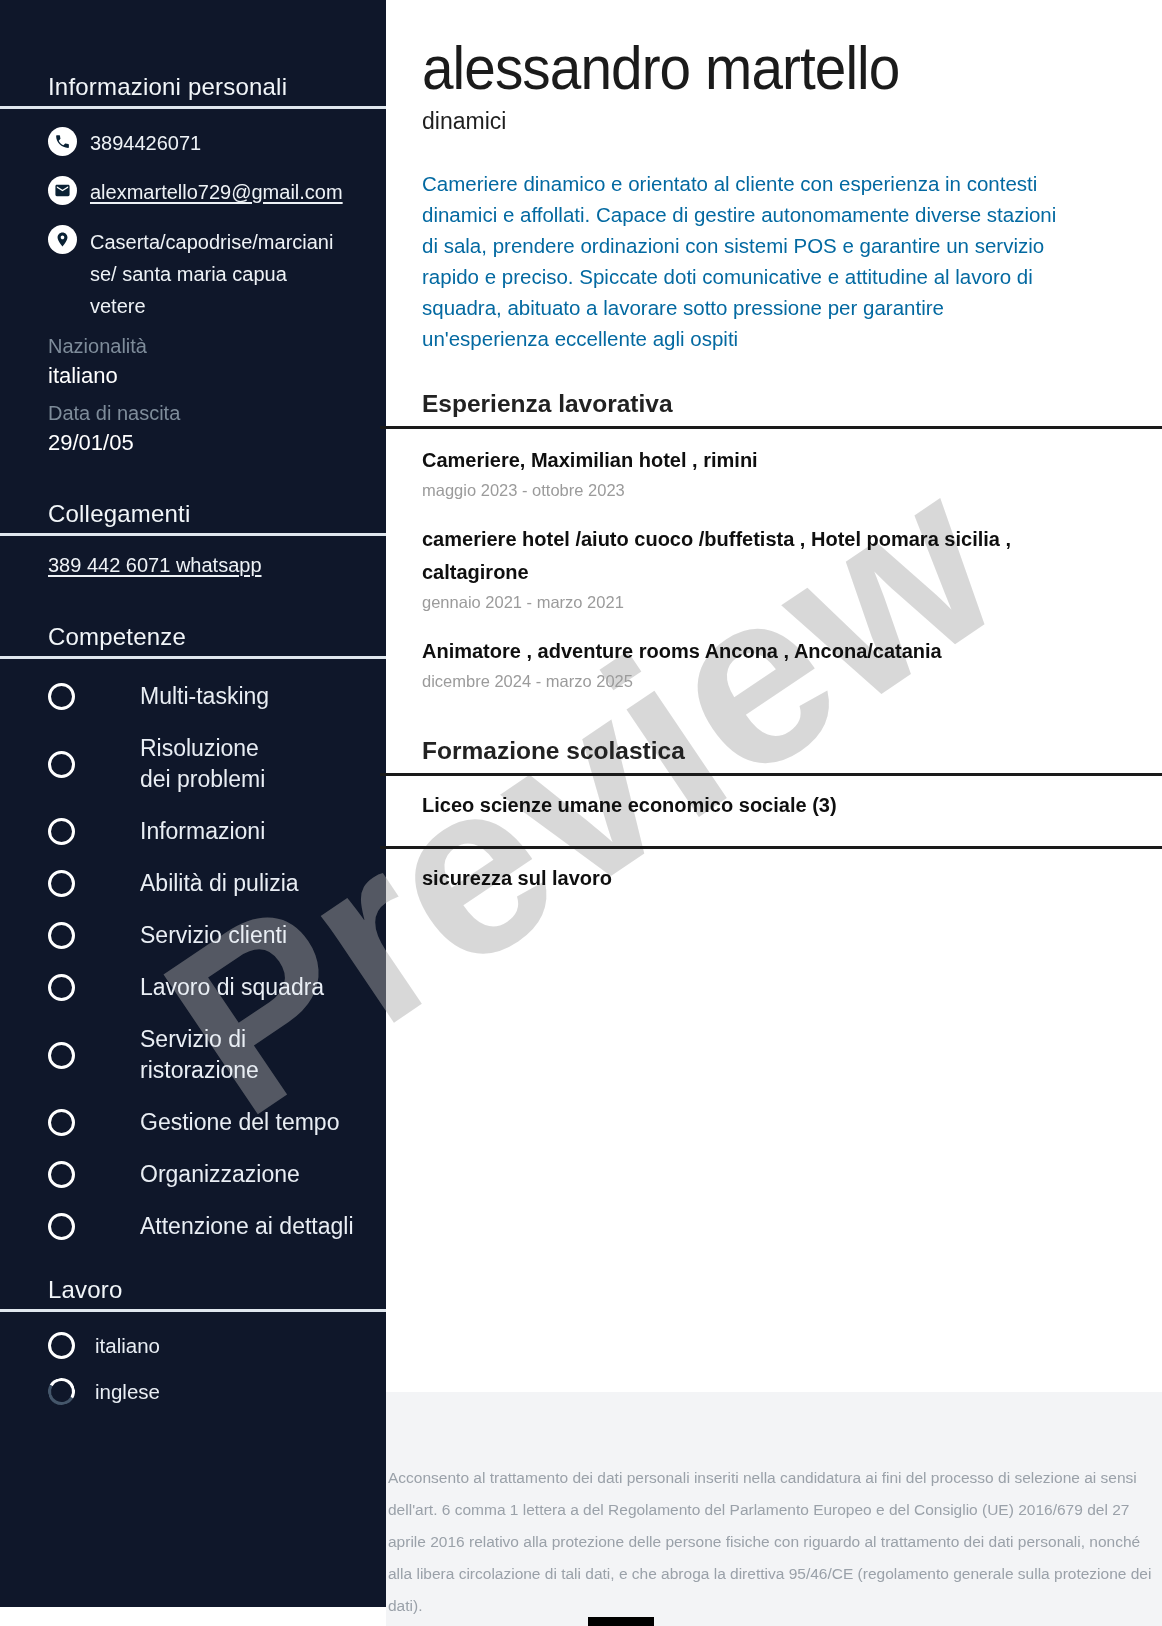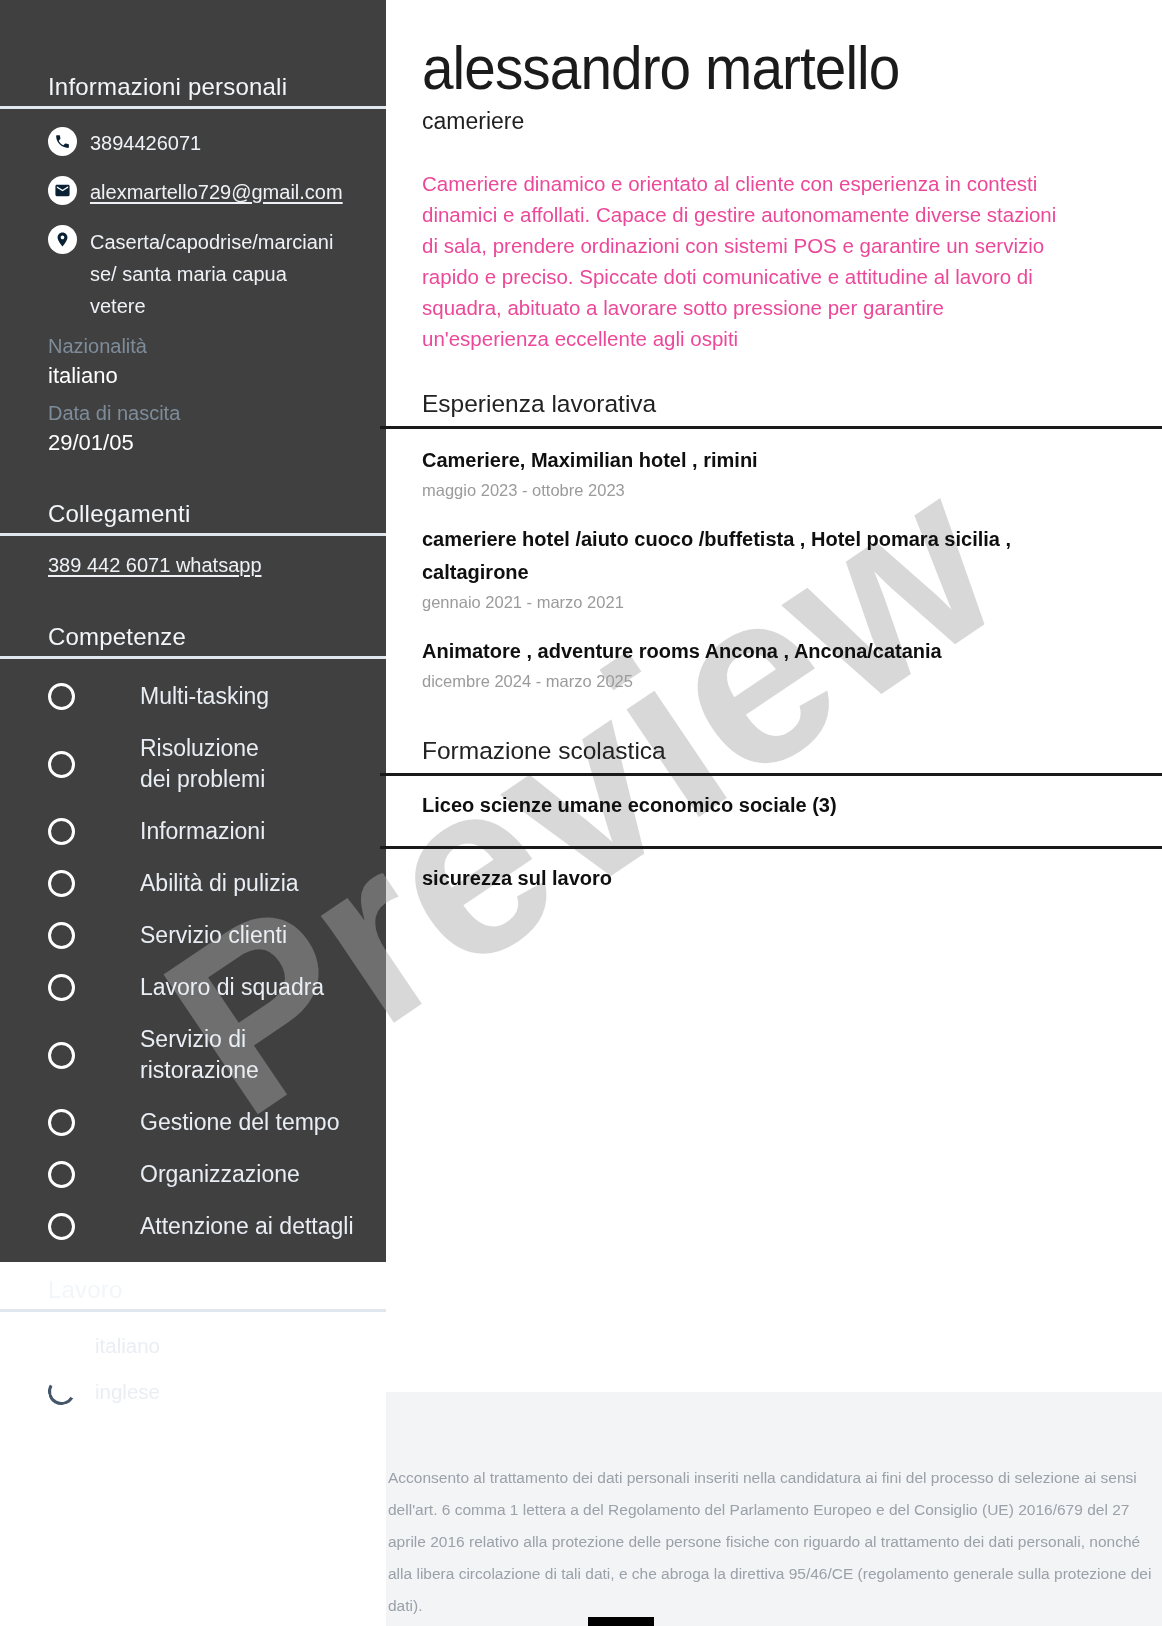--- a/index.html
+++ b/index.html
@@ -5,22 +5,22 @@
   html,body { margin:0; padding:0; background:#888; }
   .page {
     position:relative; width:1162px; height:1626px; margin:0 auto;
     background:#ffffff; overflow:hidden;
     font-family:"Liberation Sans", sans-serif;
     -webkit-font-smoothing:antialiased;
   }
 
   
   .sidebar {
-    position:absolute; left:0; top:0; width:386px; height:1262px;
-    background:#404040;
+    position:absolute; left:0; top:0; width:386px; height:1607px;
+    background:#0f172a;
   }
   .sidebar-content {
     position:relative; z-index:2; color:#eef2f6;
     padding:0 24px 0 48px;
   }
   .side-heading {
     font-size:24px; font-weight:400; color:#f2f6f9; letter-spacing:0.2px;
   }
   .side-rule {
     height:3px; background:#e0e7ee; border:none;
@@ -63,23 +63,23 @@
   .main { position:absolute; left:386px; top:0; right:0; z-index:2; }
   .main-pad { padding:0 30px 0 36px; }
   .name {
     margin-top:33px; font-size:61px; font-weight:500; color:#1b1b1b;
     letter-spacing:-1px; white-space:nowrap;
     transform:scaleX(0.93); transform-origin:left center;
   }
   .role { margin-top:5px; font-size:23px; color:#1f1f1f; }
   .summary {
     margin-top:33px; max-width:650px;
-    font-size:20.5px; line-height:31px; color:#ec4899;
-  }
-  .section-title { font-size:24.5px; color:#222222; font-weight:400; }
+    font-size:20.5px; line-height:31px; color:#0369a1;
+  }
+  .section-title { font-size:24.5px; color:#222222; font-weight:700; }
   .sec-exp { margin-top:36px; }
   .sec-edu { margin-top:46px; }
   .sec-course { margin-top:29px; }
   .section-rule {
     height:3px; background:#1a1a1a; border:none;
     margin:8px -30px 0 -42px;
   }
   .job { margin-top:15px; }
   .job + .job { margin-top:23px; }
   .job-title {
@@ -231,21 +231,21 @@
 
     </div>
   </aside>
 
   <div class="watermark">Preview</div>
 
   <main class="main">
     <div class="main-pad">
 
       <div class="name">alessandro martello</div>
-      <div class="role">cameriere</div>
+      <div class="role">dinamici</div>
 
       <div class="summary">Cameriere dinamico e orientato al cliente con esperienza in contesti dinamici e affollati. Capace di gestire autonomamente diverse stazioni di sala, prendere ordinazioni con sistemi POS e garantire un servizio rapido e preciso. Spiccate doti comunicative e attitudine al lavoro di squadra, abituato a lavorare sotto pressione per garantire un'esperienza eccellente agli ospiti</div>
 
       <section class="sec-exp">
         <div class="section-title">Esperienza lavorativa</div>
         <hr class="section-rule">
 
         <div class="job">
           <div class="job-title">Cameriere, Maximilian hotel , rimini</div>
           <div class="job-dates">maggio 2023 - ottobre 2023</div>

